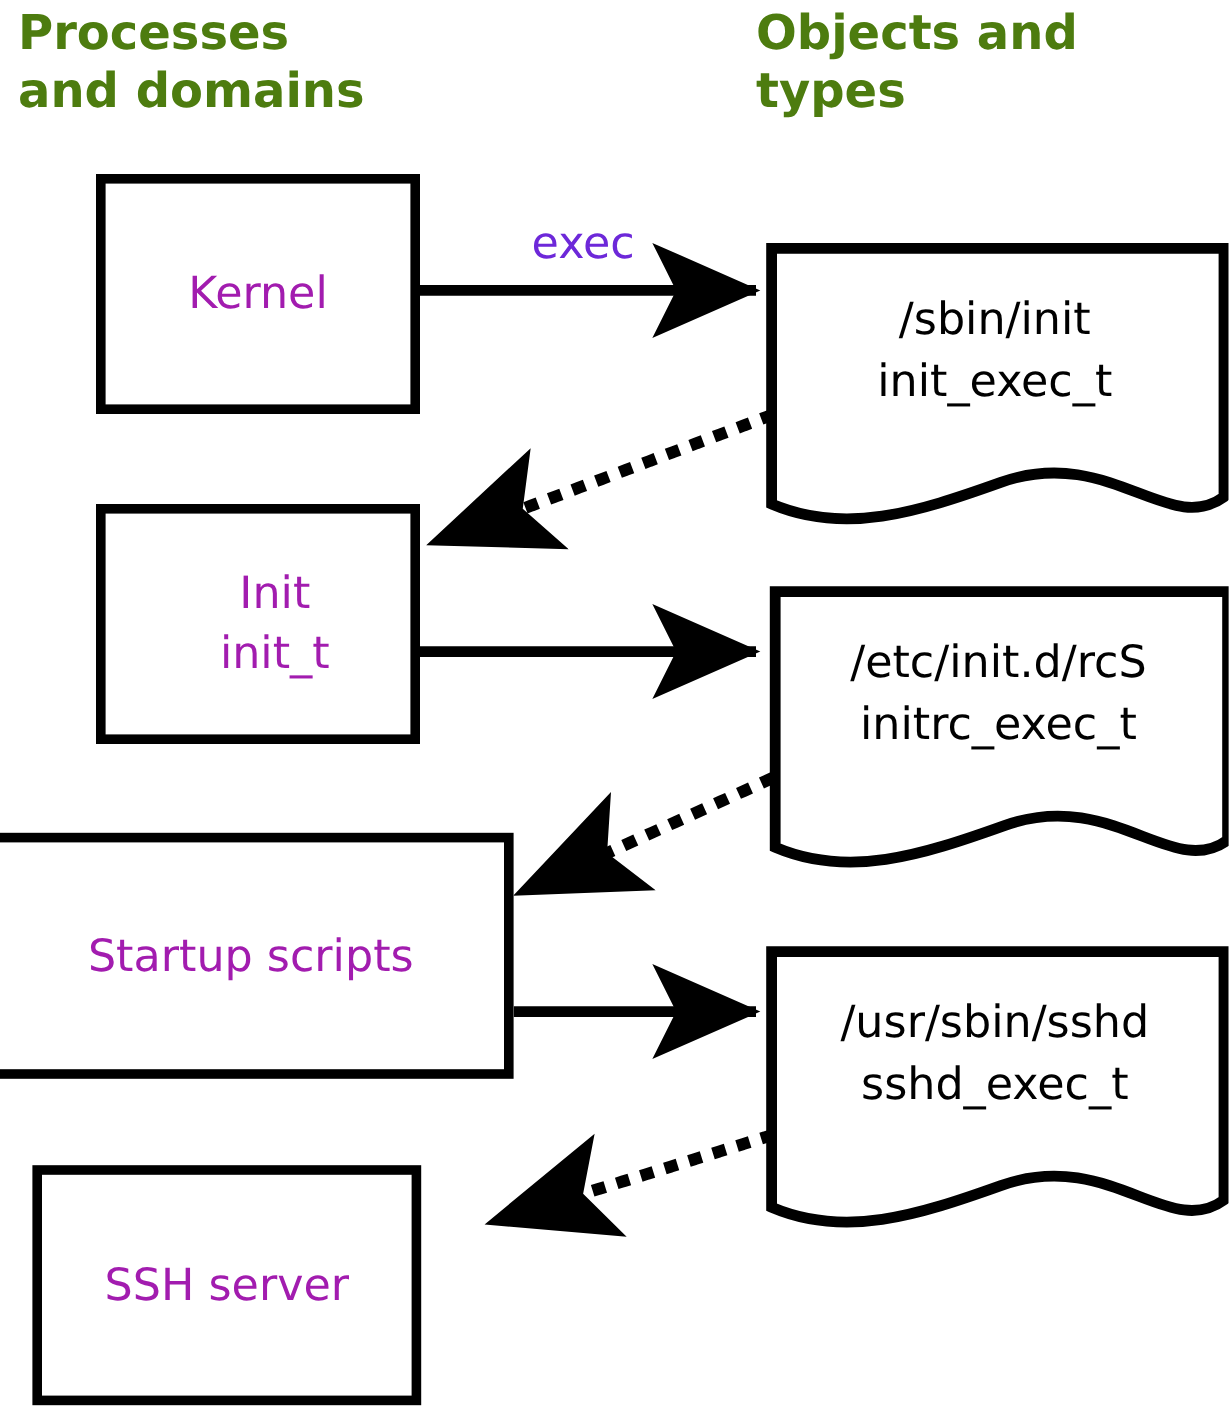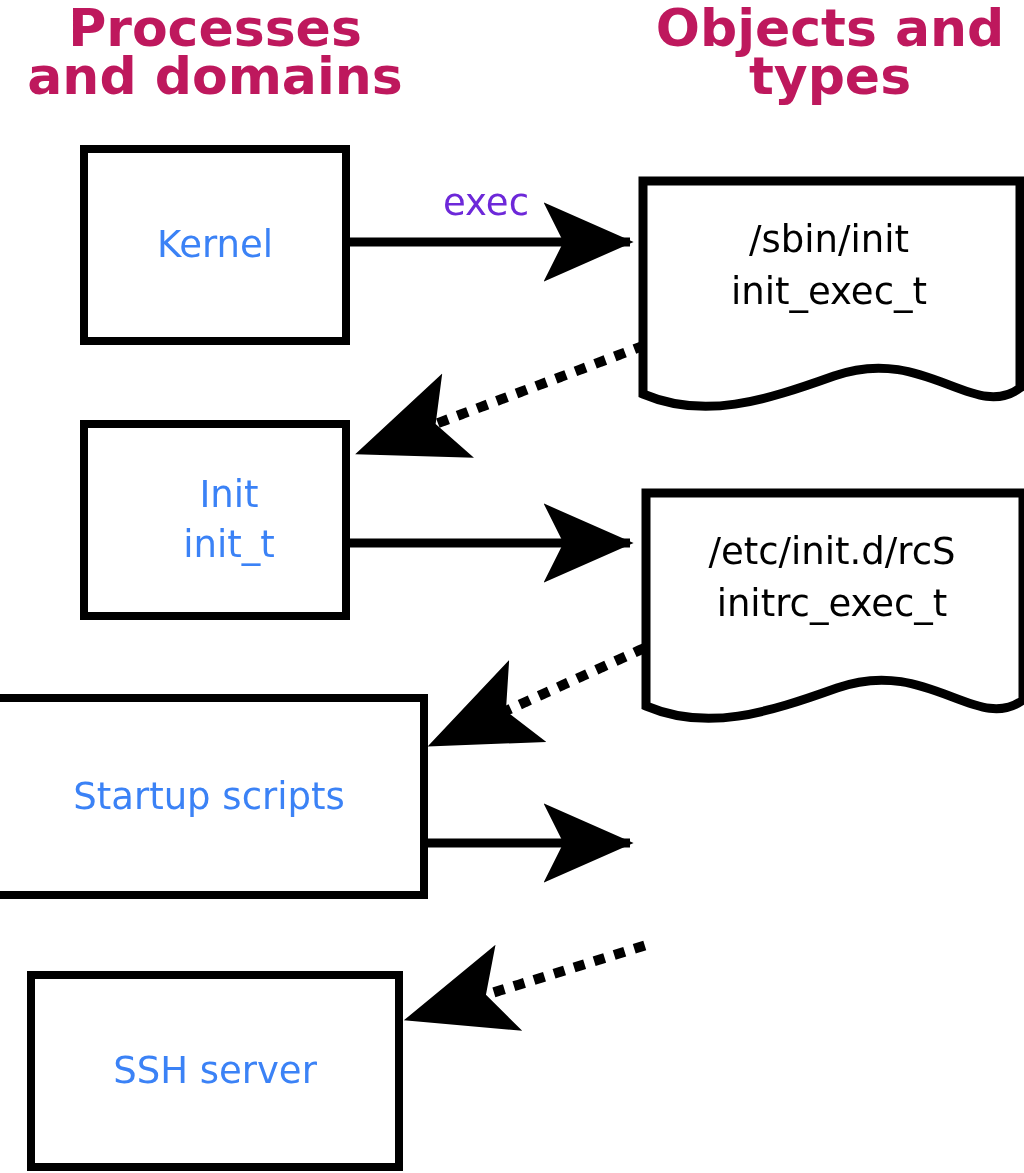--- a/index.html
+++ b/index.html
@@ -10,40 +10,39 @@
   #canvas {
     position: relative;
     width: 1024px;
     height: 1173px;
     background: #ffffff;
     overflow: hidden;
     font-family: "DejaVu Sans", sans-serif;
   }
   .col-title {
     position: absolute;
-    text-align: center;
     font-weight: bold;
-    font-size: 52px;
+    font-size: 40px;
     line-height: 48px;
-    color: #be185d;
+    color: #4d7c0f;
     white-space: pre-line;
   }
   #title-left  { left: 15px;  top: 4px;  width: 400px; }
   #title-right { left: 630px; top: 4px;  width: 400px; }
 
   .proc-box {
     position: absolute;
     box-sizing: border-box;
     border: 8px solid #000000;
     background: #ffffff;
     display: flex;
     flex-direction: column;
     align-items: center;
     justify-content: center;
-    color: #3b82f6;
+    color: #a21caf;
     font-size: 37px;
     line-height: 50px;
   }
   .proc-box .ln { display: block; white-space: nowrap; }
 
   .doc-shape {
     position: absolute;
     color: #000000;
   }
   .doc-shape svg {
@@ -131,38 +130,47 @@
 
   <div class="proc-box" style="left:80px; top:420px; width:270px; height:200px;padding-left:28px;">
     <span class="ln">Init</span>
     <span class="ln">init_t</span>
   </div>
 
   <div class="proc-box" style="left:-10px; top:694px; width:438px; height:205px;">
     <span class="ln">Startup scripts</span>
   </div>
 
-  <div class="proc-box" style="left:27px; top:971px; width:376px; height:200px;">
+  <div class="proc-box" style="left:27px; top:971px; width:324px; height:200px;">
     <span class="ln">SSH server</span>
   </div>
 
-  <div class="doc-shape" style="left:634px; top:176px; width:390px; height:250px;">
+  <div class="doc-shape" style="left:634px; top:202px; width:390px; height:250px;">
     <svg width="390" height="250" viewBox="0 0 390 250">
       <path d="M9,5 L386,5 L386,212 C340,246 290,168 200,200 C130,225 70,244 9,218 Z" fill="#ffffff" stroke="#000000" stroke-width="9" stroke-linejoin="miter"></path>
     </svg>
     <div class="doc-label" style="top:38px;">
       <span class="ln">/sbin/init</span>
       <span class="ln">init_exec_t</span>
     </div>
   </div>
 
   <div class="doc-shape" style="left:637px; top:488px; width:390px; height:250px;">
     <svg width="390" height="250" viewBox="0 0 390 250">
       <path d="M9,5 L386,5 L386,212 C340,246 290,168 200,200 C130,225 70,244 9,218 Z" fill="#ffffff" stroke="#000000" stroke-width="9" stroke-linejoin="miter"></path>
     </svg>
     <div class="doc-label" style="top:38px;">
       <span class="ln">/etc/init.d/rcS</span>
       <span class="ln">initrc_exec_t</span>
     </div>
   </div>
 
+  <div class="doc-shape" style="left:634px; top:788px; width:390px; height:250px;">
+    <svg width="390" height="250" viewBox="0 0 390 250">
+      <path d="M9,5 L386,5 L386,212 C340,246 290,168 200,200 C130,225 70,244 9,218 Z" fill="#ffffff" stroke="#000000" stroke-width="9" stroke-linejoin="miter"></path>
+    </svg>
+    <div class="doc-label" style="top:38px;">
+      <span class="ln">/usr/sbin/sshd</span>
+      <span class="ln">sshd_exec_t</span>
+    </div>
+  </div>
 
 </div>
 
 </body></html>

